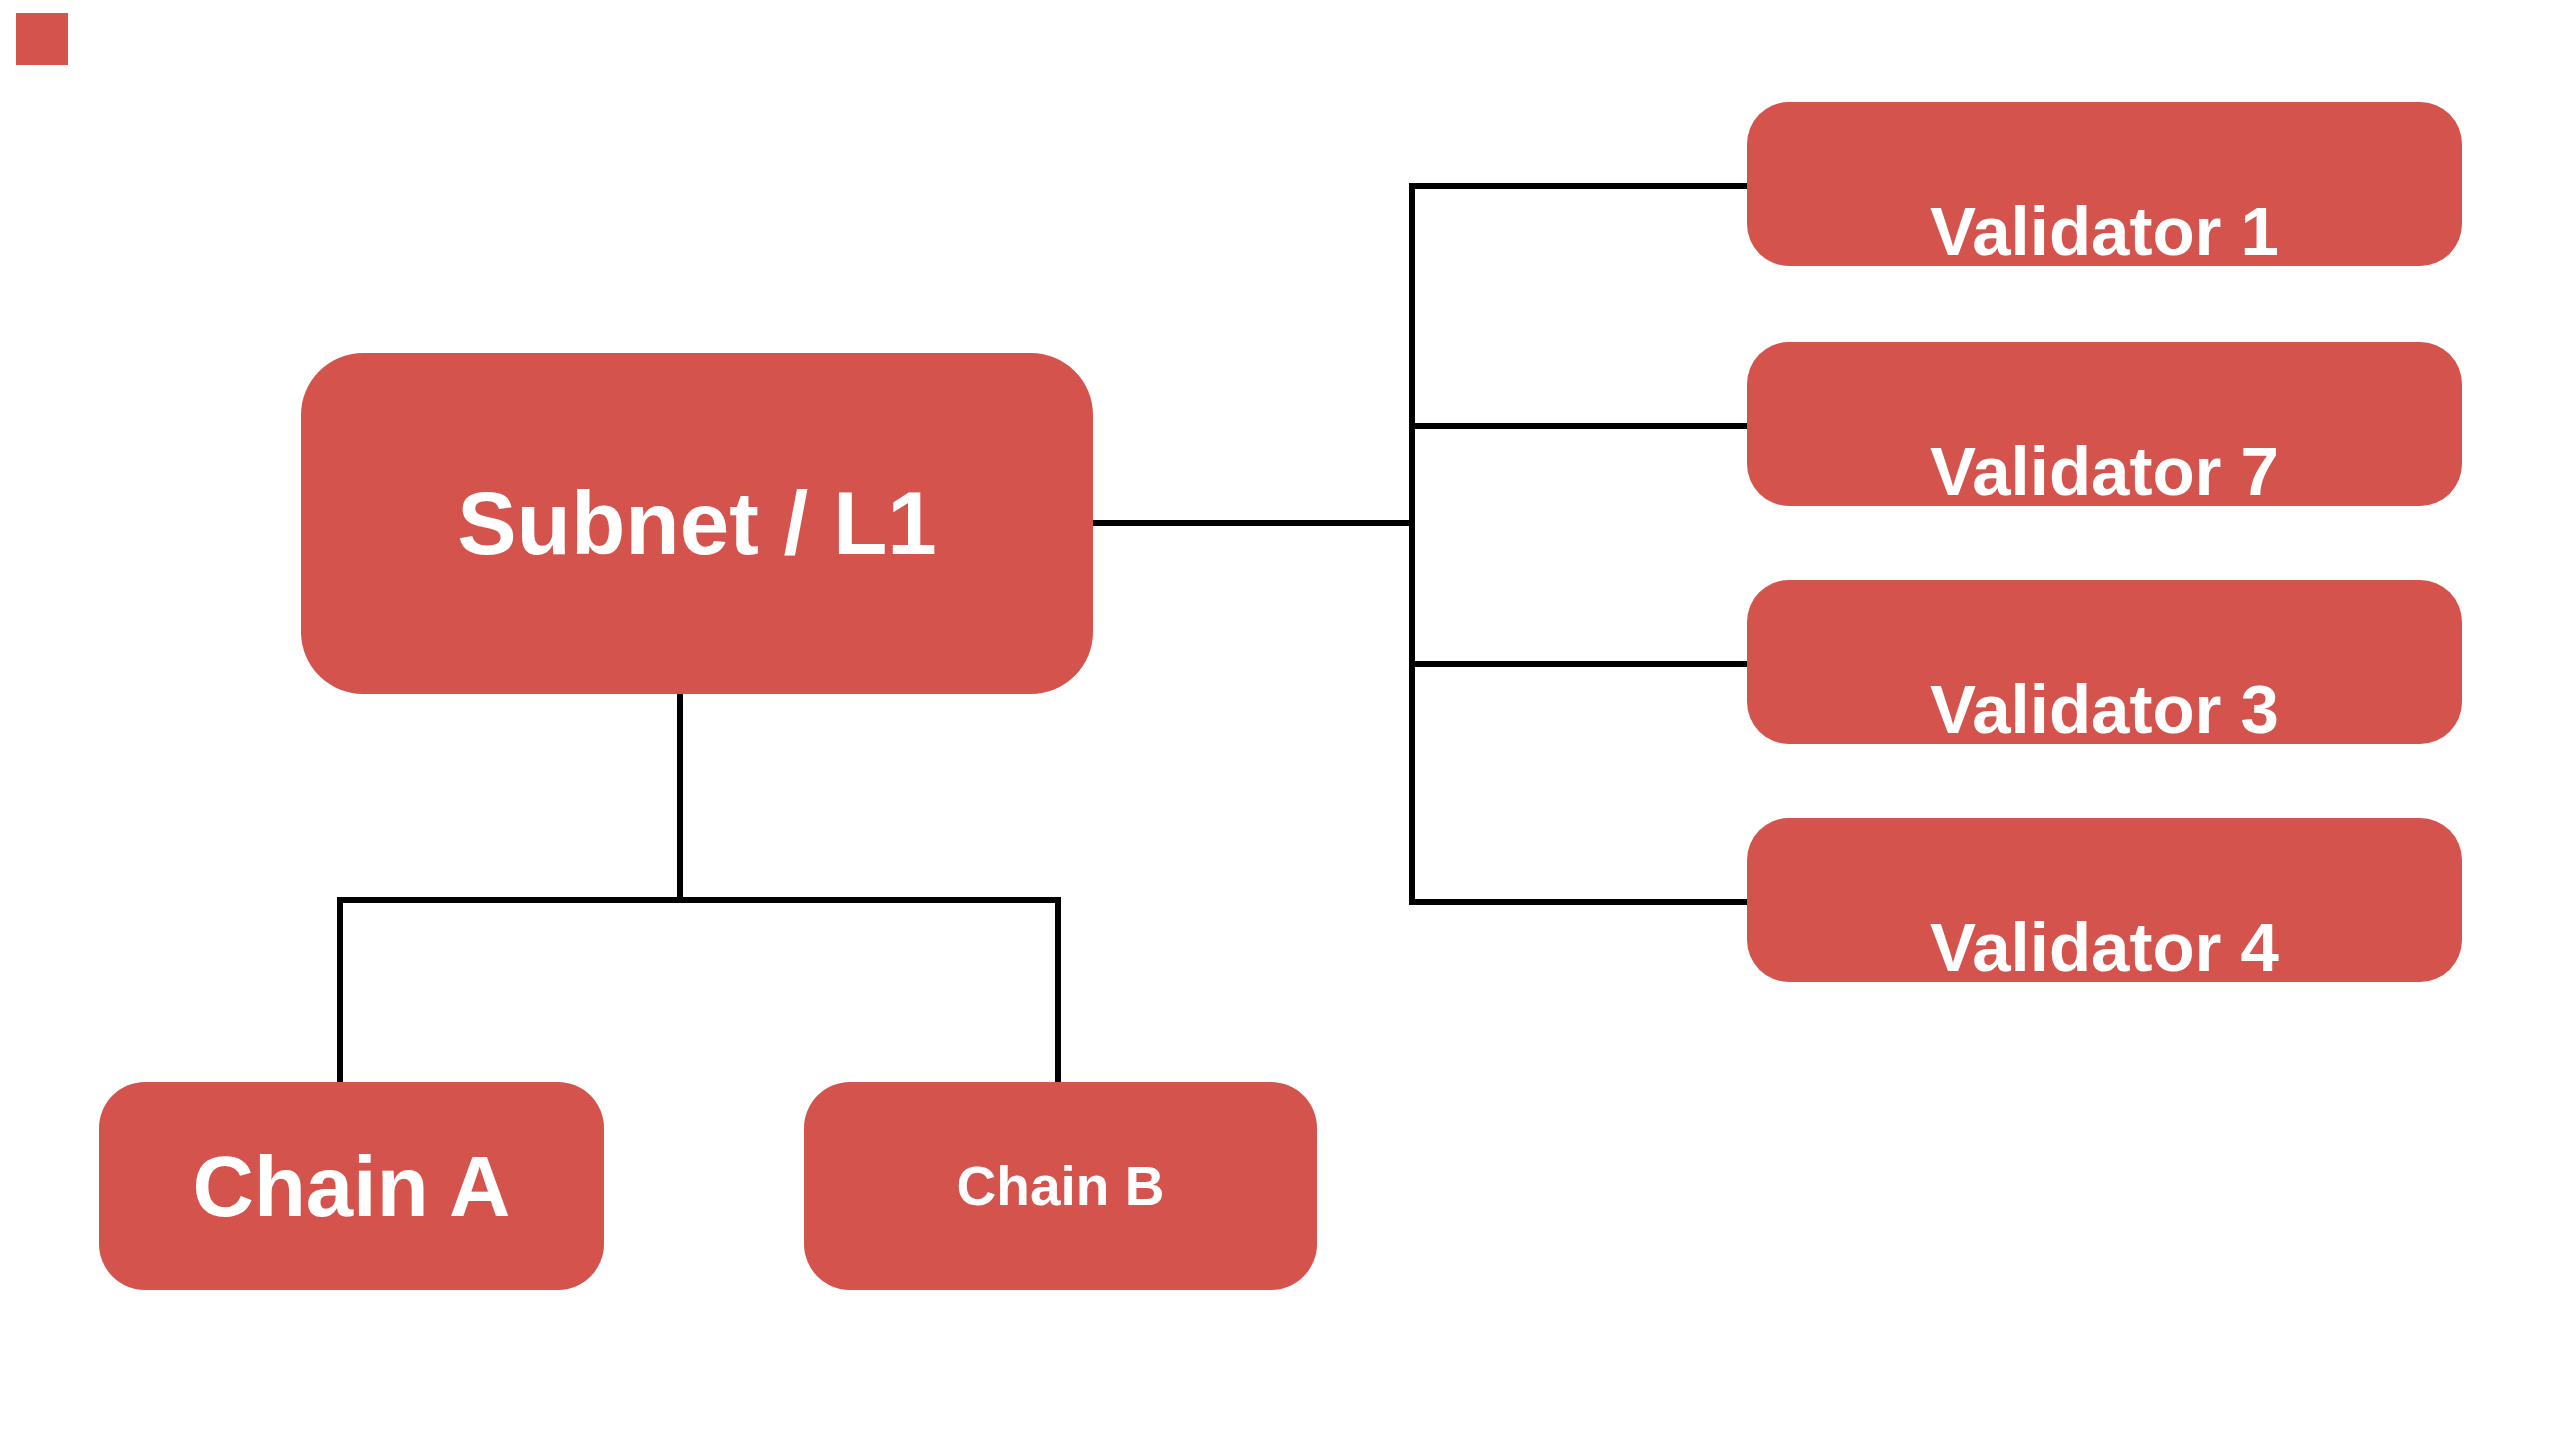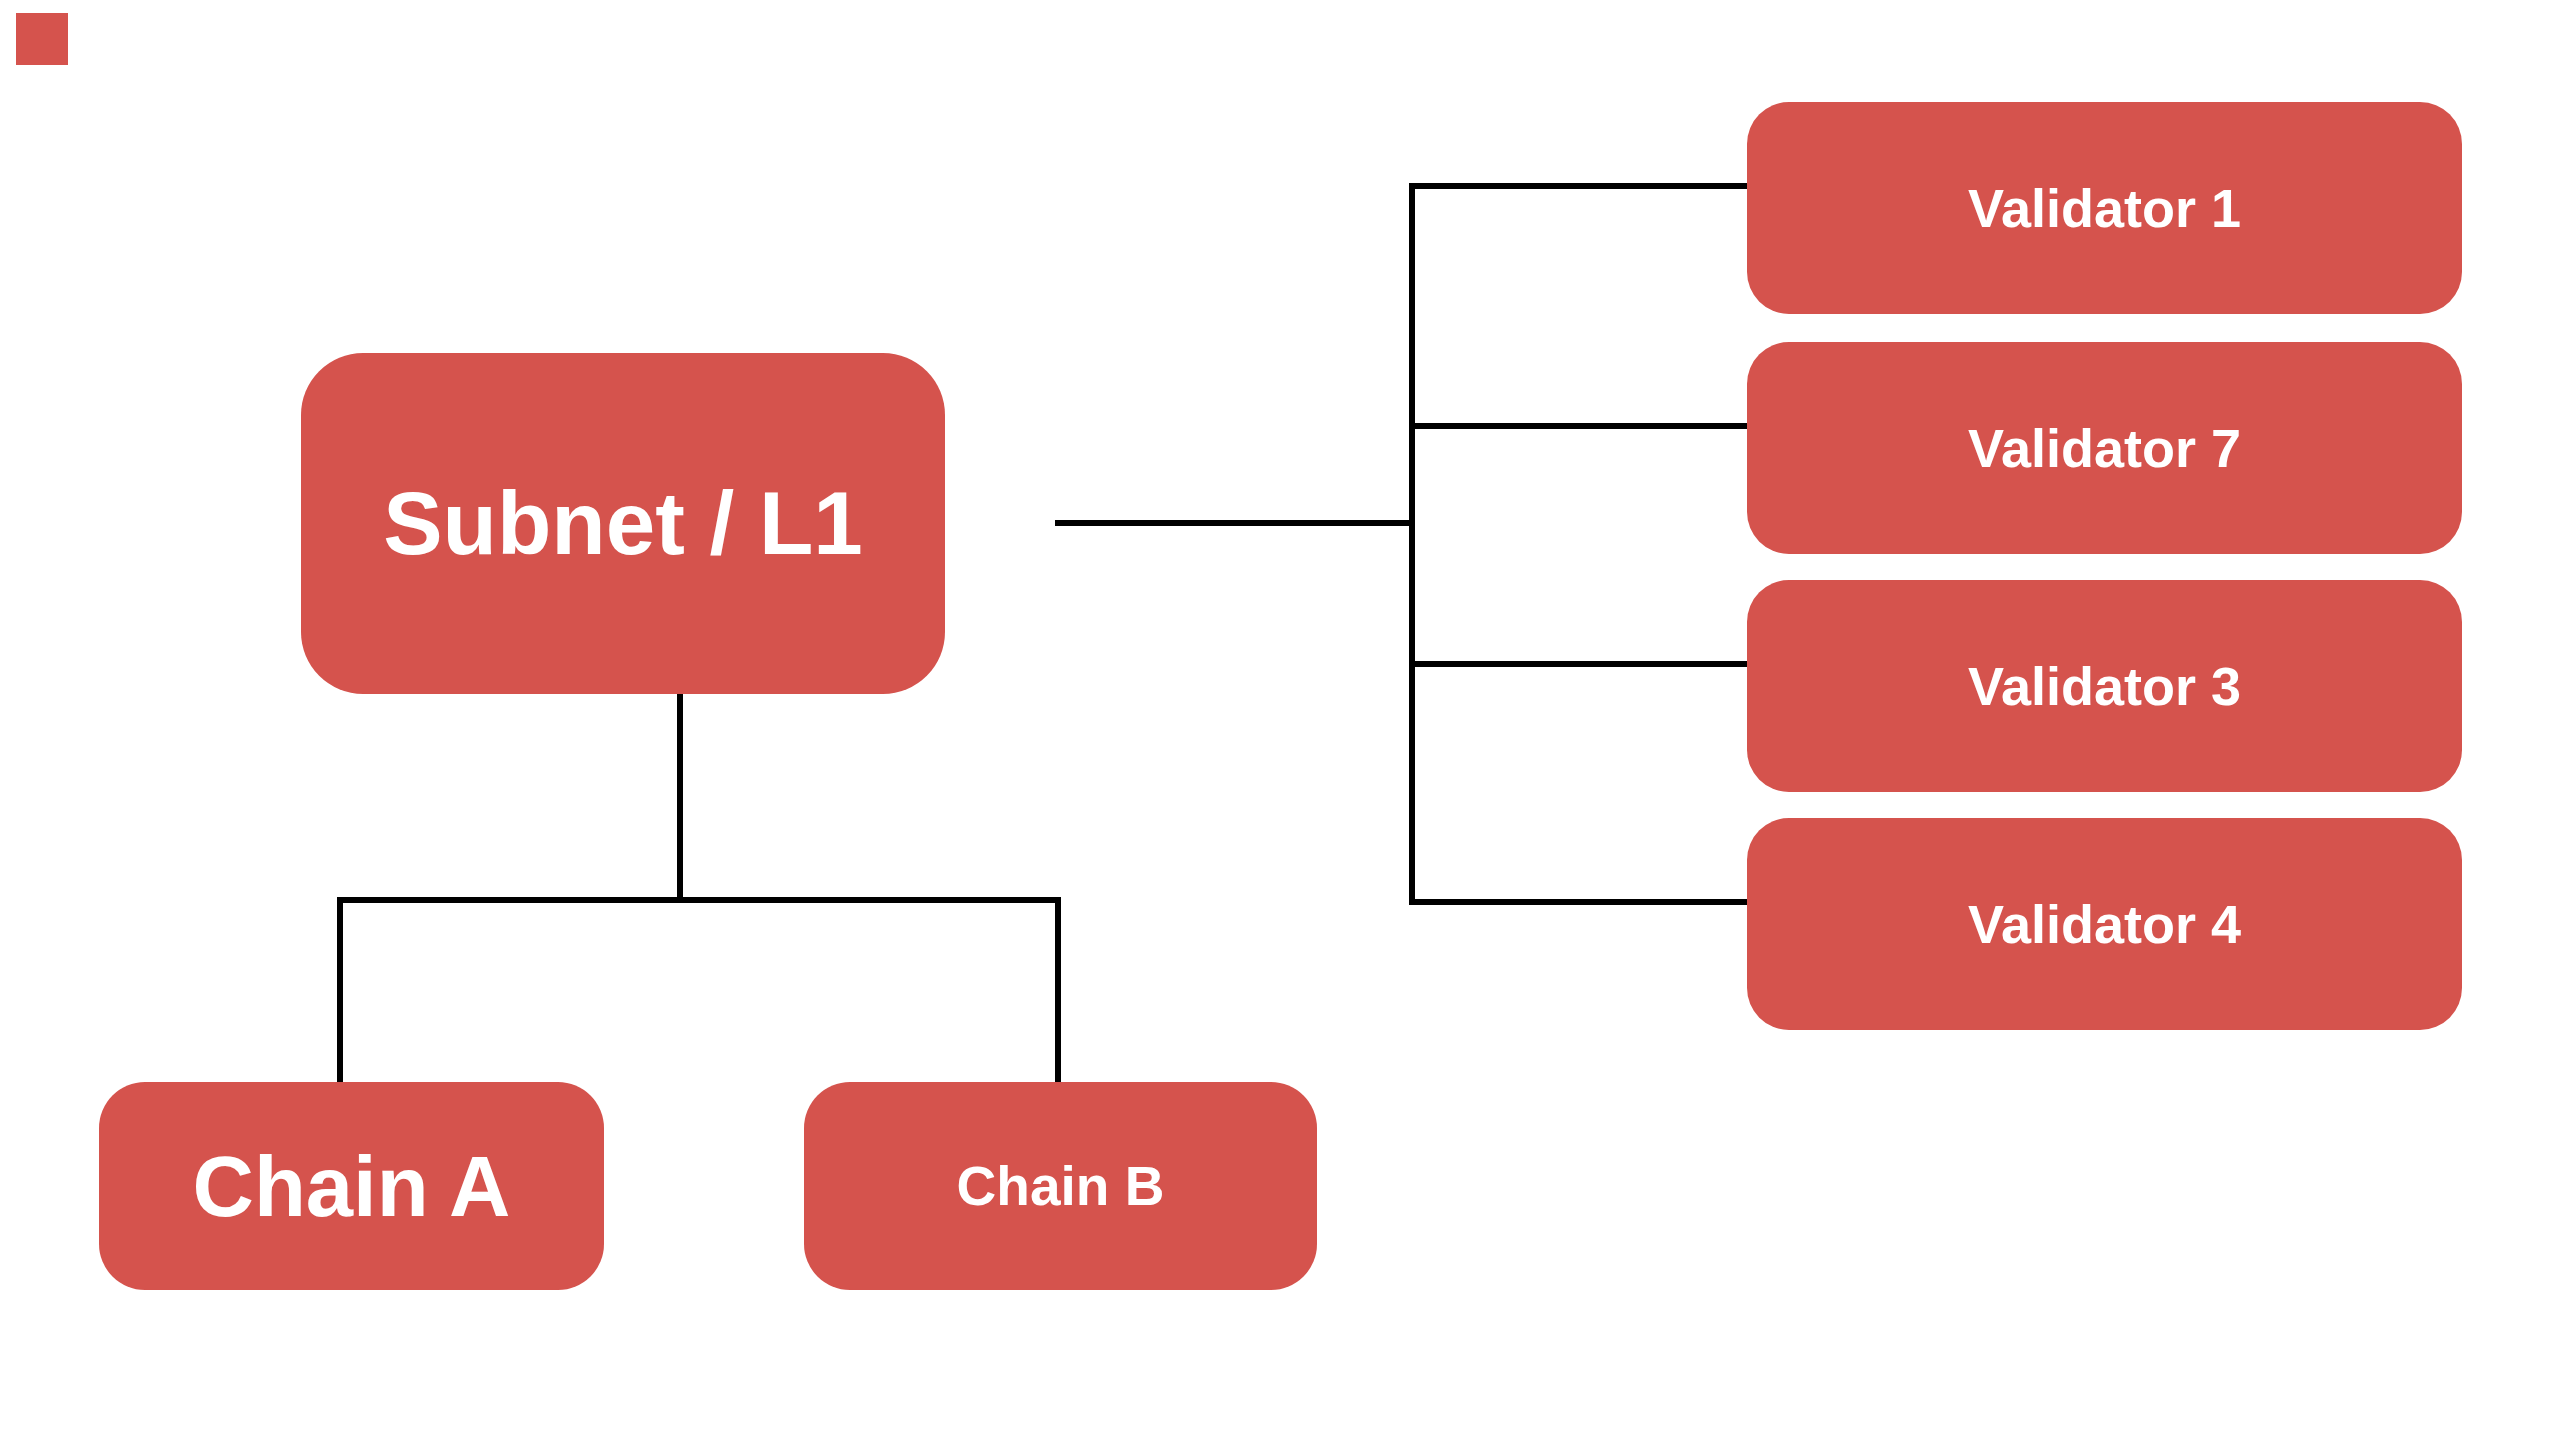--- a/index.html
+++ b/index.html
@@ -33,40 +33,41 @@
     background:var(--node-fill);
     color:var(--node-text);
     display:flex;
     align-items:center;
     justify-content:center;
     font-weight:700;
     text-align:center;
     line-height:1;
   }
   .node-subnet{
-    left:301px;top:353px;width:644px;height:341px;
+    left:301px;top:353px;width:792px;height:341px;
     border-radius:62px;
     font-size:89px;
     justify-content:center;
   }
   .node-chain-a{
     left:91px;top:1082px;width:505px;height:208px;
     border-radius:46px;
     font-size:85px;
     margin-left:8px;
   }
   .node-chain-b{
     left:804px;top:1082px;width:513px;height:208px;
     border-radius:46px;
     font-size:55px;
   }
   .node-validator{
-    left:1747px;width:715px;height:212px;
+    left:1747px;width:715px;height:164px;
     border-radius:42px;
-    font-size:54px;
+    font-size:69px;
+    align-items:flex-end;
   }
   .node-validator-1{top:102px;}
   .node-validator-2{top:342px;}
   .node-validator-3{top:580px;}
   .node-validator-4{top:818px;}
   .corner-marker{
     position:absolute;
     left:16px;top:13px;width:52px;height:52px;
     background:var(--node-fill);
   }

